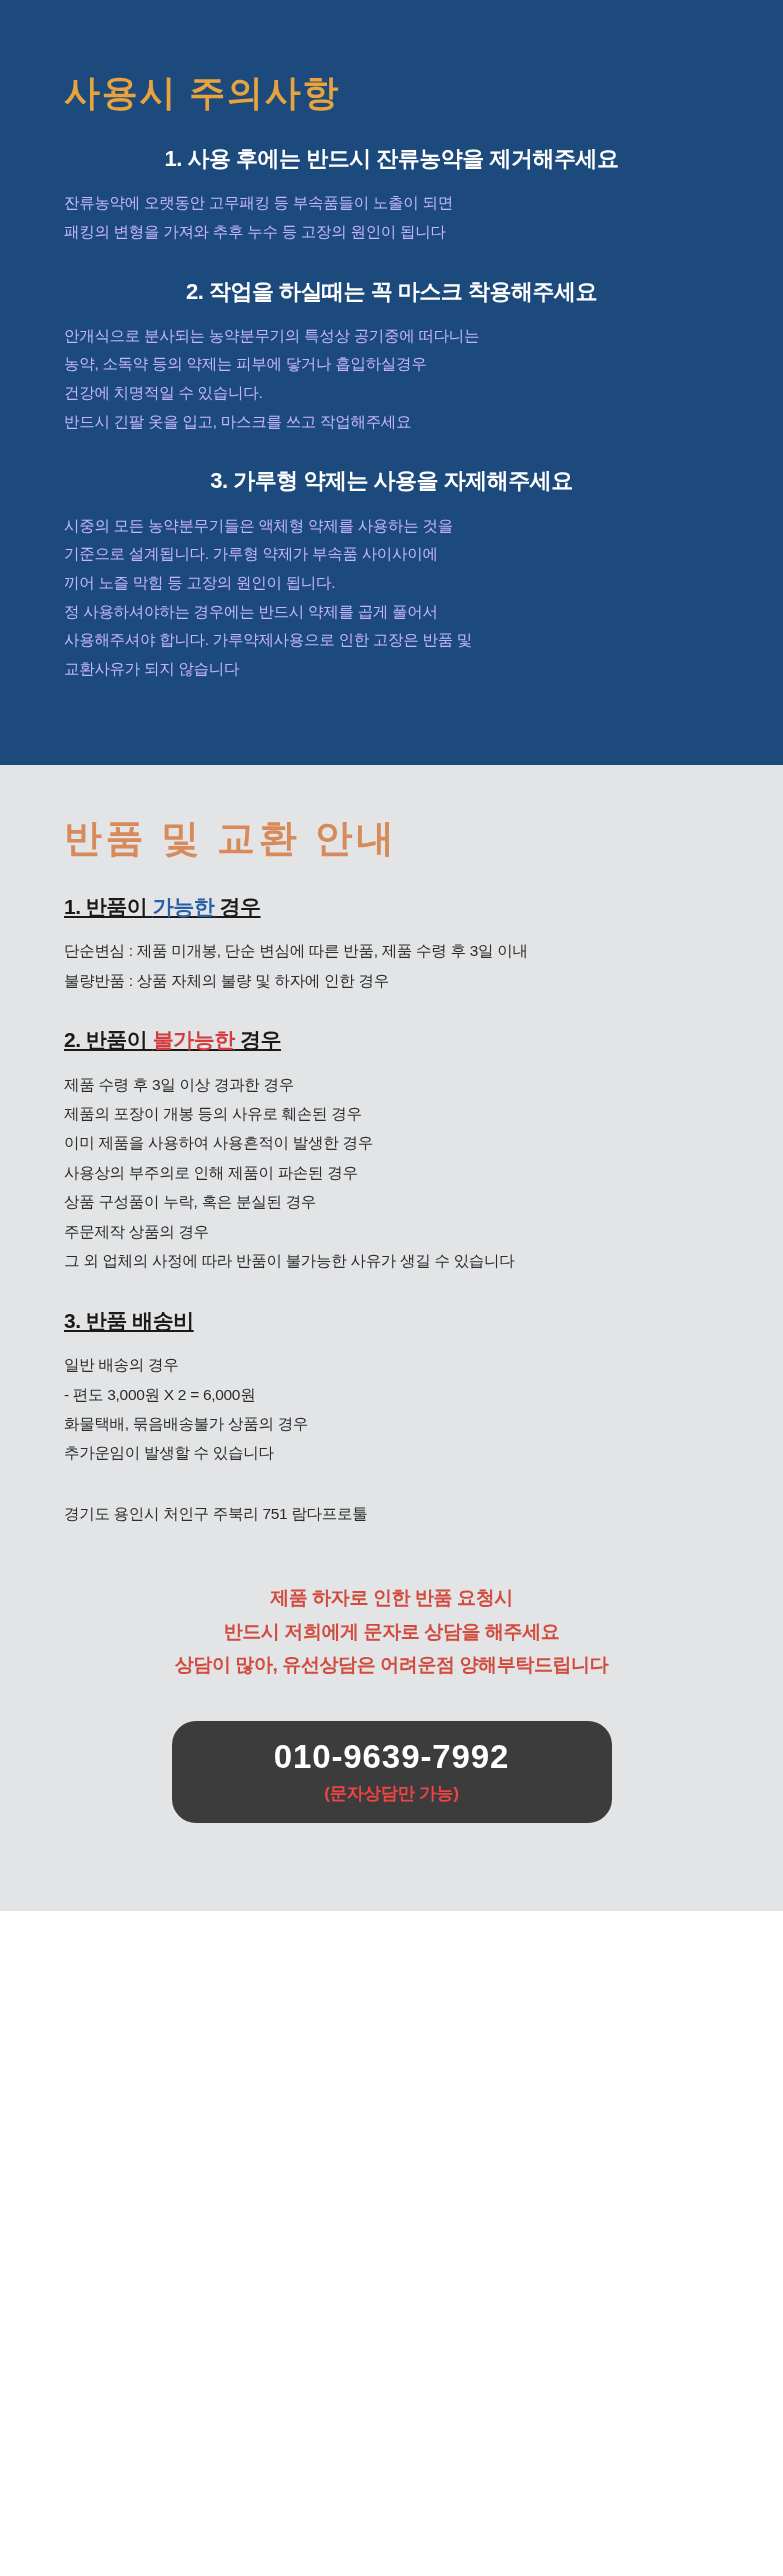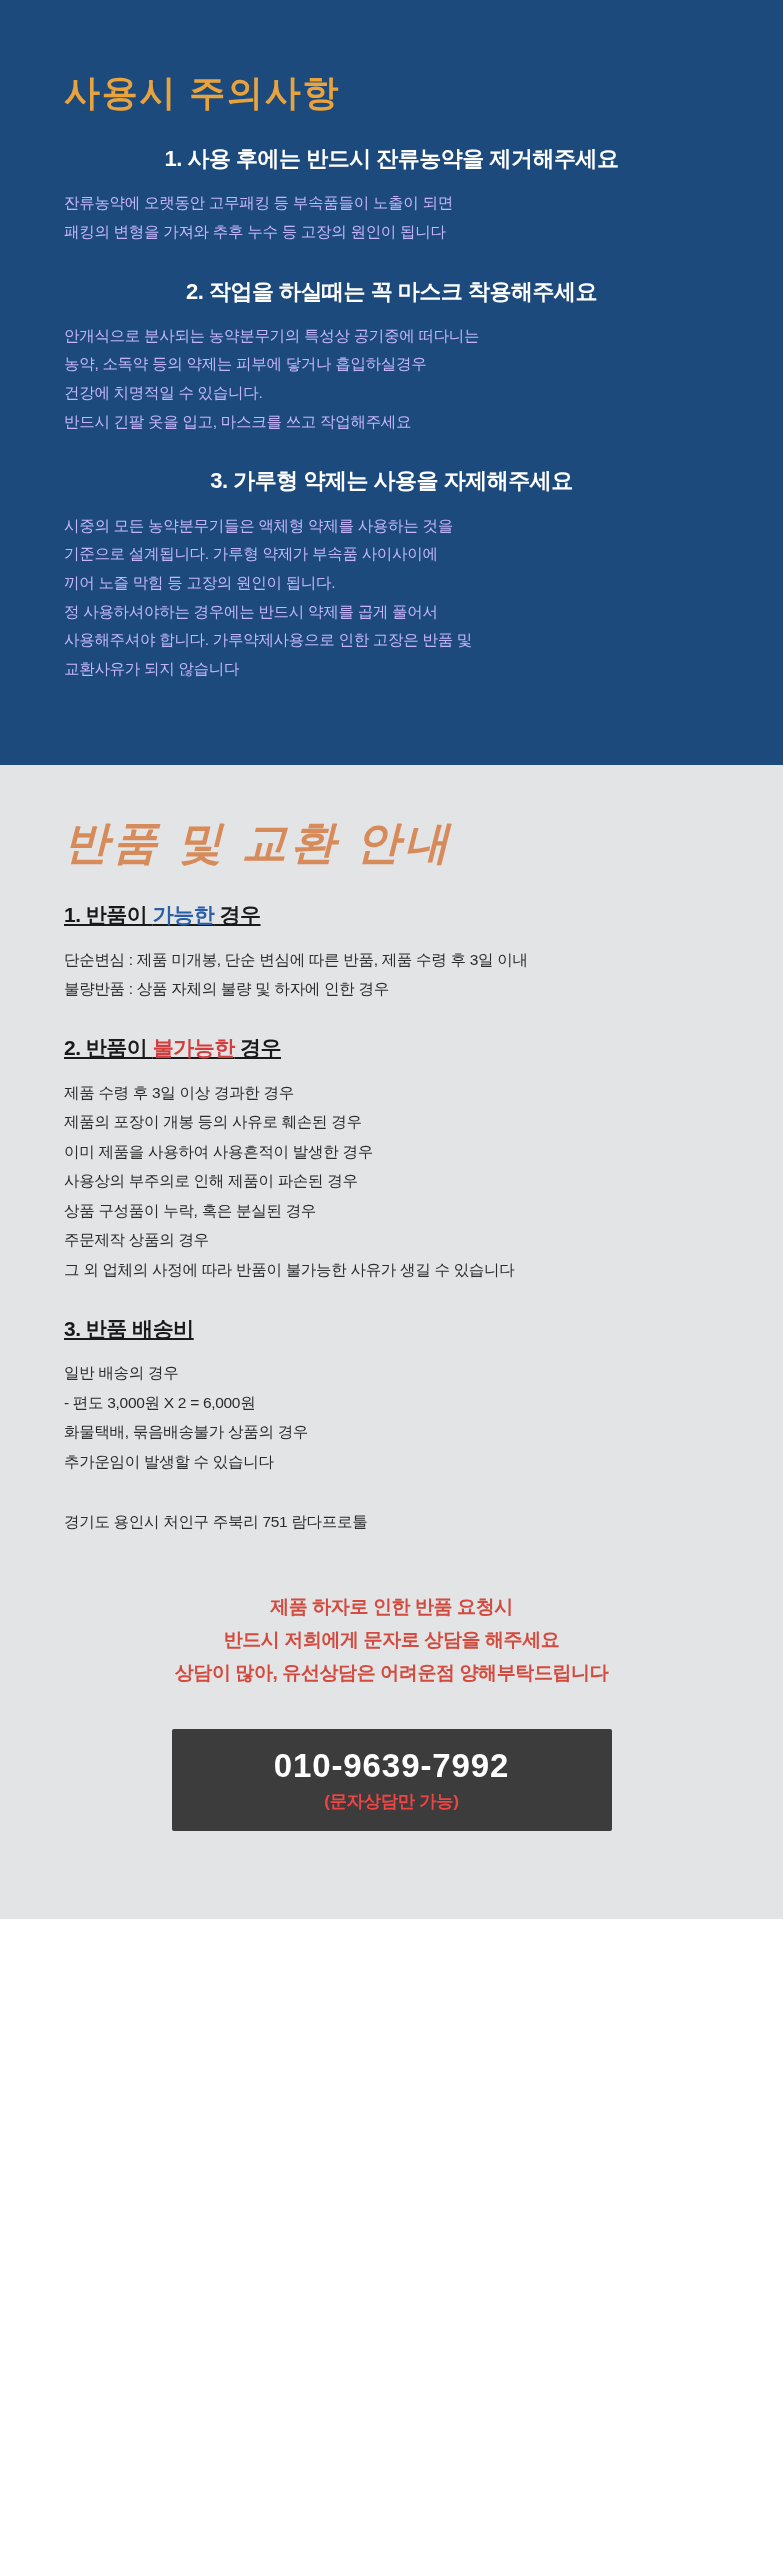--- a/index.html
+++ b/index.html
@@ -57,26 +57,25 @@
   }
 
   
   .section-return {
     background: #e3e4e6;
     padding: 51px 64px 33px 64px;
     box-sizing: border-box;
   }
   .return-title {
     color: #d88b5a;
-    font-size: 45px;
+    font-size: 38px;
     font-weight: bold;
     letter-spacing: 3.6px;
     margin: 0 0 31px 0;
     line-height: 1.2;
-    font-style: italic;
   }
   .return-block {
     margin-bottom: 31px;
   }
   .return-head {
     color: #1a1a1a;
     font-size: 21px;
     font-weight: bold;
     margin: 0 0 14.6px 0;
     letter-spacing: -0.5px;
@@ -106,21 +105,21 @@
   }
 
   
   .phone-wrap {
     display: flex;
     justify-content: center;
     padding: 40px 0 55px 0;
   }
   .phone-pill {
     background: #3c3c3c;
-    border-radius: 2px;
+    border-radius: 24px;
     padding: 16.4px 56px 18px 56px;
     text-align: center;
     min-width: 328px;
   }
   .phone-number {
     color: #ffffff;
     font-size: 33px;
     font-weight: bold;
     letter-spacing: 0.9px;
     line-height: 1.2;

